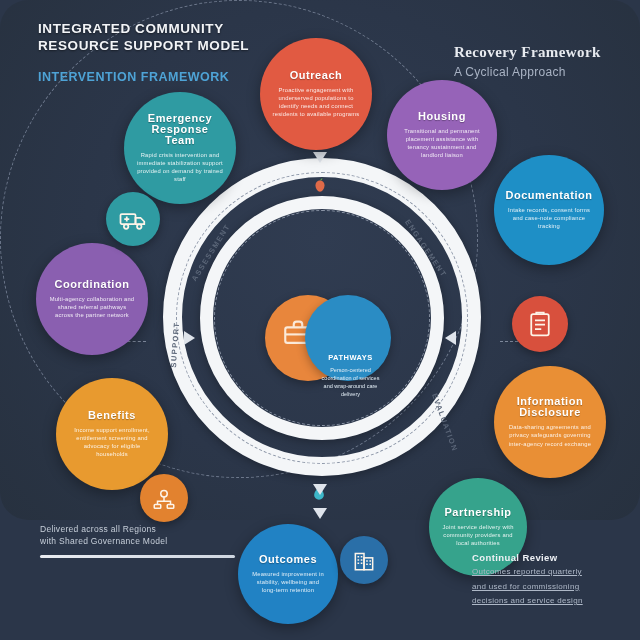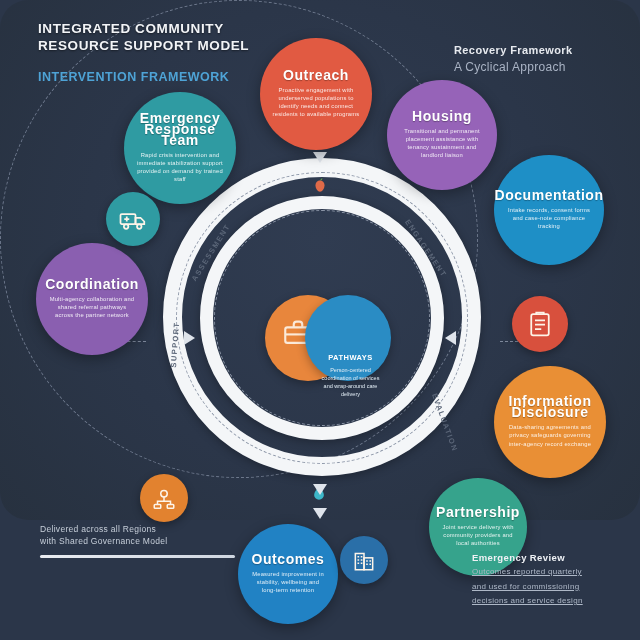--- a/index.html
+++ b/index.html
@@ -22,21 +22,21 @@
     color: #f2f4f7; font-weight: bold; font-size: 13.5px;
     letter-spacing: .6px; line-height: 17px;
     text-shadow: 0 1px 2px rgba(0,0,0,.45);
   }
   .hdr .l3 {
     color: #4ea3d6; font-size: 12.5px; font-weight: bold;
     letter-spacing: .5px; margin-top: 16px; line-height: 15px;
   }
 
   .tr-note { position: absolute; right: 36px; top: 44px; width: 150px; text-align: left; }
-  .tr-note .t { color: #e7eaef; font-size: 11px; font-weight: bold; letter-spacing: .4px; }
+  .tr-note .t { color: #e7eaef; font-size: 15px; font-weight: bold; letter-spacing: .4px; font-family: Liberation Serif, serif; }
   .tr-note .s { color: #a9b3c4; font-size: 12px; margin-top: 4px; letter-spacing: .3px; }
 
   
   .cap-bl { position: absolute; left: 40px; top: 523px; width: 230px; }
   .cap-bl .ln { color: #c6ced9; font-size: 8.5px; line-height: 12px; letter-spacing: .3px; }
   .cap-bl .rule { margin-top: 8px; height: 3px; width: 195px;
                   background: linear-gradient(90deg, #e9ecf1, #cfd6e0); border-radius: 2px; }
 
   .cap-br { position: absolute; left: 472px; top: 552px; width: 160px; }
   .cap-br .t { color: #eef1f5; font-size: 9.5px; font-weight: bold; letter-spacing: .4px; }
@@ -105,21 +105,21 @@
   
   .bubble {
     position: absolute; border-radius: 50%;
     box-shadow: 0 4px 14px rgba(0,0,0,.33);
     display: flex; flex-direction: column;
     align-items: center; justify-content: center;
     text-align: center; padding: 0 12px;
   }
   .bubble .bt {
     color: #ffffff; font-weight: bold; letter-spacing: .55px;
-    font-size: 14px; line-height: 11px;
+    font-size: 11px; line-height: 11px;
     text-shadow: 0 1px 1px rgba(0,0,0,.3);
   }
   .bubble .bb {
     margin-top: 5px; font-size: 5.8px; line-height: 8.2px;
     color: rgba(255,255,255,.88); letter-spacing: .2px;
   }
 
   #b-top    { left: 260px; top: 38px;  width: 112px; height: 112px; background: #e15a42; }
   #b-teal   { left: 124px; top: 92px;  width: 112px; height: 112px; background: #2f9ba2; }
   #b-purple { left: 387px; top: 80px;  width: 110px; height: 110px; background: #9663b8; }
@@ -253,20 +253,24 @@
   <div class="bubble" id="b-purple">
     <div class="bt">Housing</div>
     <div class="bb">Transitional and permanent placement assistance with tenancy sustainment and landlord liaison</div>
   </div>
 
   <div class="bubble" id="b-lpurp">
     <div class="bt">Coordination</div>
     <div class="bb">Multi-agency collaboration and shared referral pathways across the partner network</div>
   </div>
 
+  <div class="bubble" id="b-orange">
+    <div class="bt">Benefits</div>
+    <div class="bb">Income support enrollment, entitlement screening and advocacy for eligible households</div>
+  </div>
 
   <div class="bubble" id="b-rorng">
     <div class="bt">Information Disclosure</div>
     <div class="bb">Data-sharing agreements and privacy safeguards governing inter-agency record exchange</div>
   </div>
 
   <div class="bubble" id="b-green">
     <div class="bt">Partnership</div>
     <div class="bb">Joint service delivery with community providers and local authorities</div>
   </div>
@@ -311,19 +315,19 @@
     </svg>
   </div>
 
   <div class="cap-bl">
     <div class="ln">Delivered across all Regions</div>
     <div class="ln">with Shared Governance Model</div>
     <div class="rule"></div>
   </div>
 
   <div class="cap-br">
-    <div class="t">Emergency Review</div>
+    <div class="t">Continual Review</div>
     <div class="ln">Outcomes reported quarterly</div>
     <div class="ln">and used for commissioning</div>
     <div class="ln">decisions and service design</div>
   </div>
 
 </div>
 
 </body></html>

